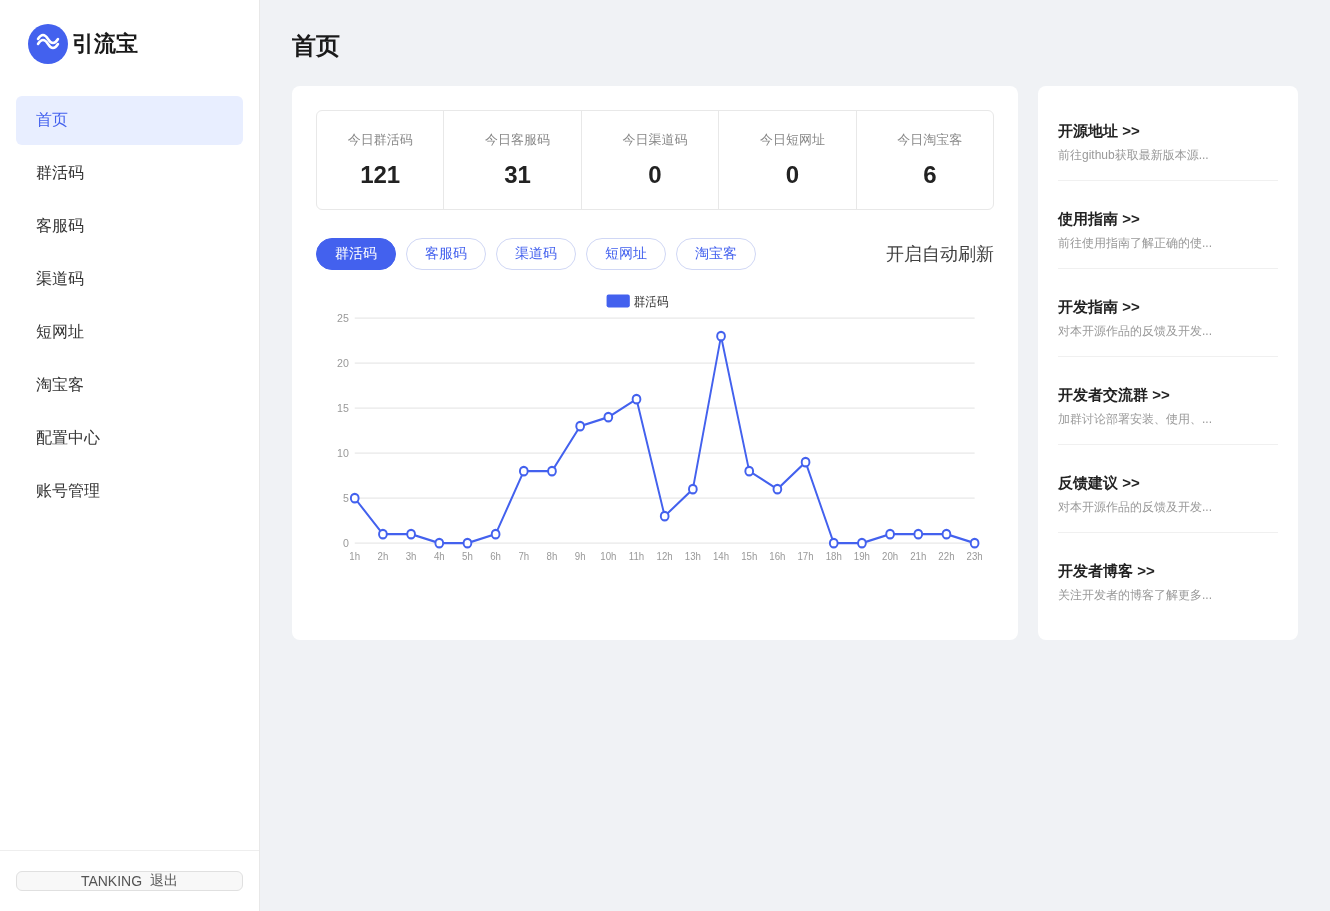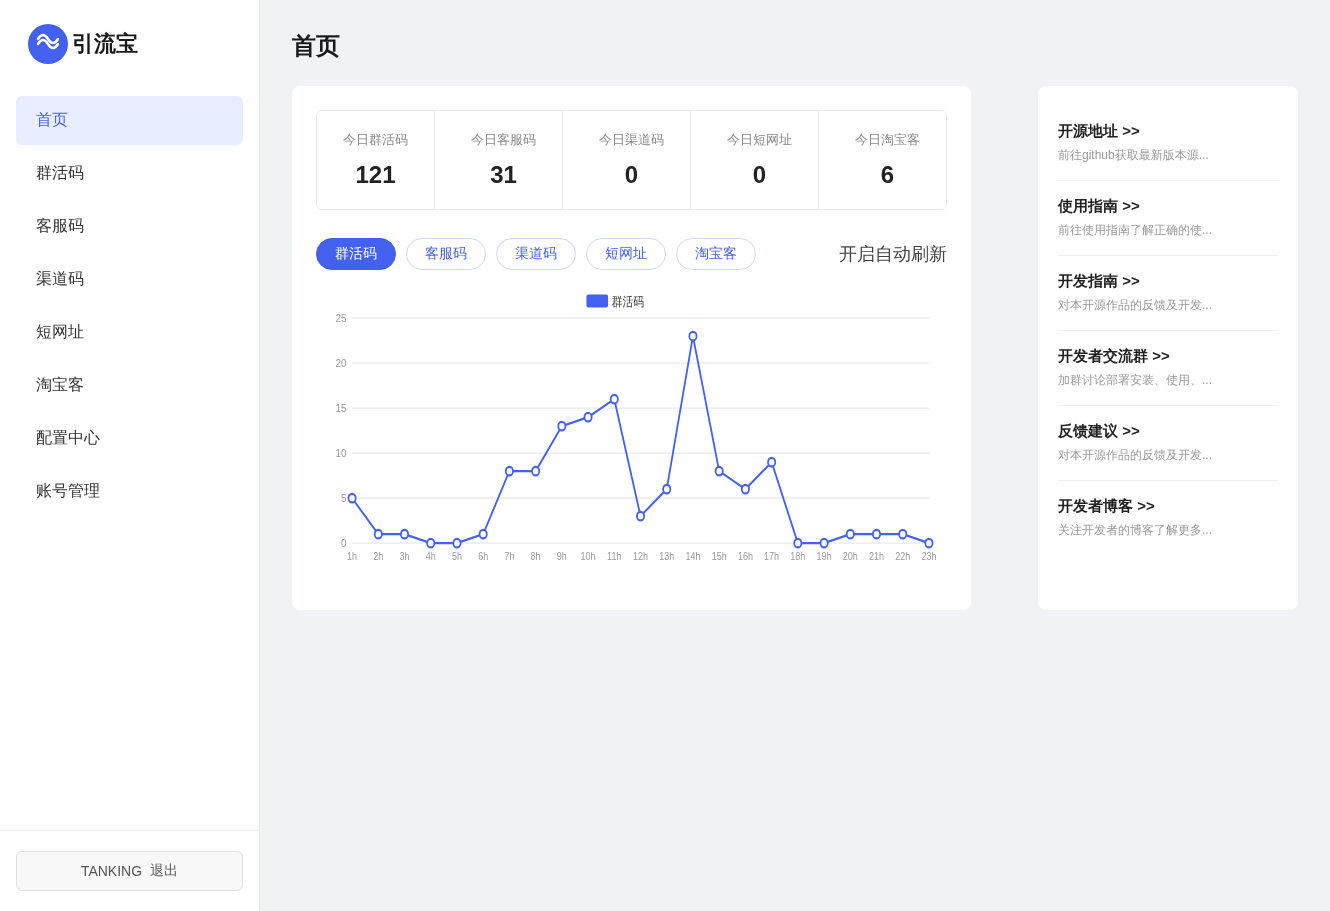--- a/index.html
+++ b/index.html
@@ -46,21 +46,20 @@
       background: #e8eeff;
       color: #4361ee;
       font-weight: 500;
     }
     .sidebar-footer {
       padding: 20px 16px;
       border-top: 1px solid #eee;
     }
     .logout-btn {
       width: 100%;
-      padding: 10px;
       background: #f8f8f8;
       border: 1px solid #e0e0e0;
       border-radius: 6px;
       font-size: 14px;
       color: #555;
       cursor: pointer;
       display: flex;
       align-items: center;
       justify-content: center;
       gap: 8px;
@@ -160,22 +159,21 @@
 
     
     .right-panel {
       width: 260px;
       min-width: 260px;
       background: #fff;
       border-radius: 8px;
       padding: 20px;
       display: flex;
       flex-direction: column;
-      gap: 0;
-      margin-left: 47px;
+      gap: 13px;
     }
     .link-item {
       padding: 16px 0;
       border-bottom: 1px solid #f0f0f0;
       cursor: pointer;
     }
     .link-item:last-child { border-bottom: none; }
     .link-title {
       font-size: 15px;
       font-weight: bold;

